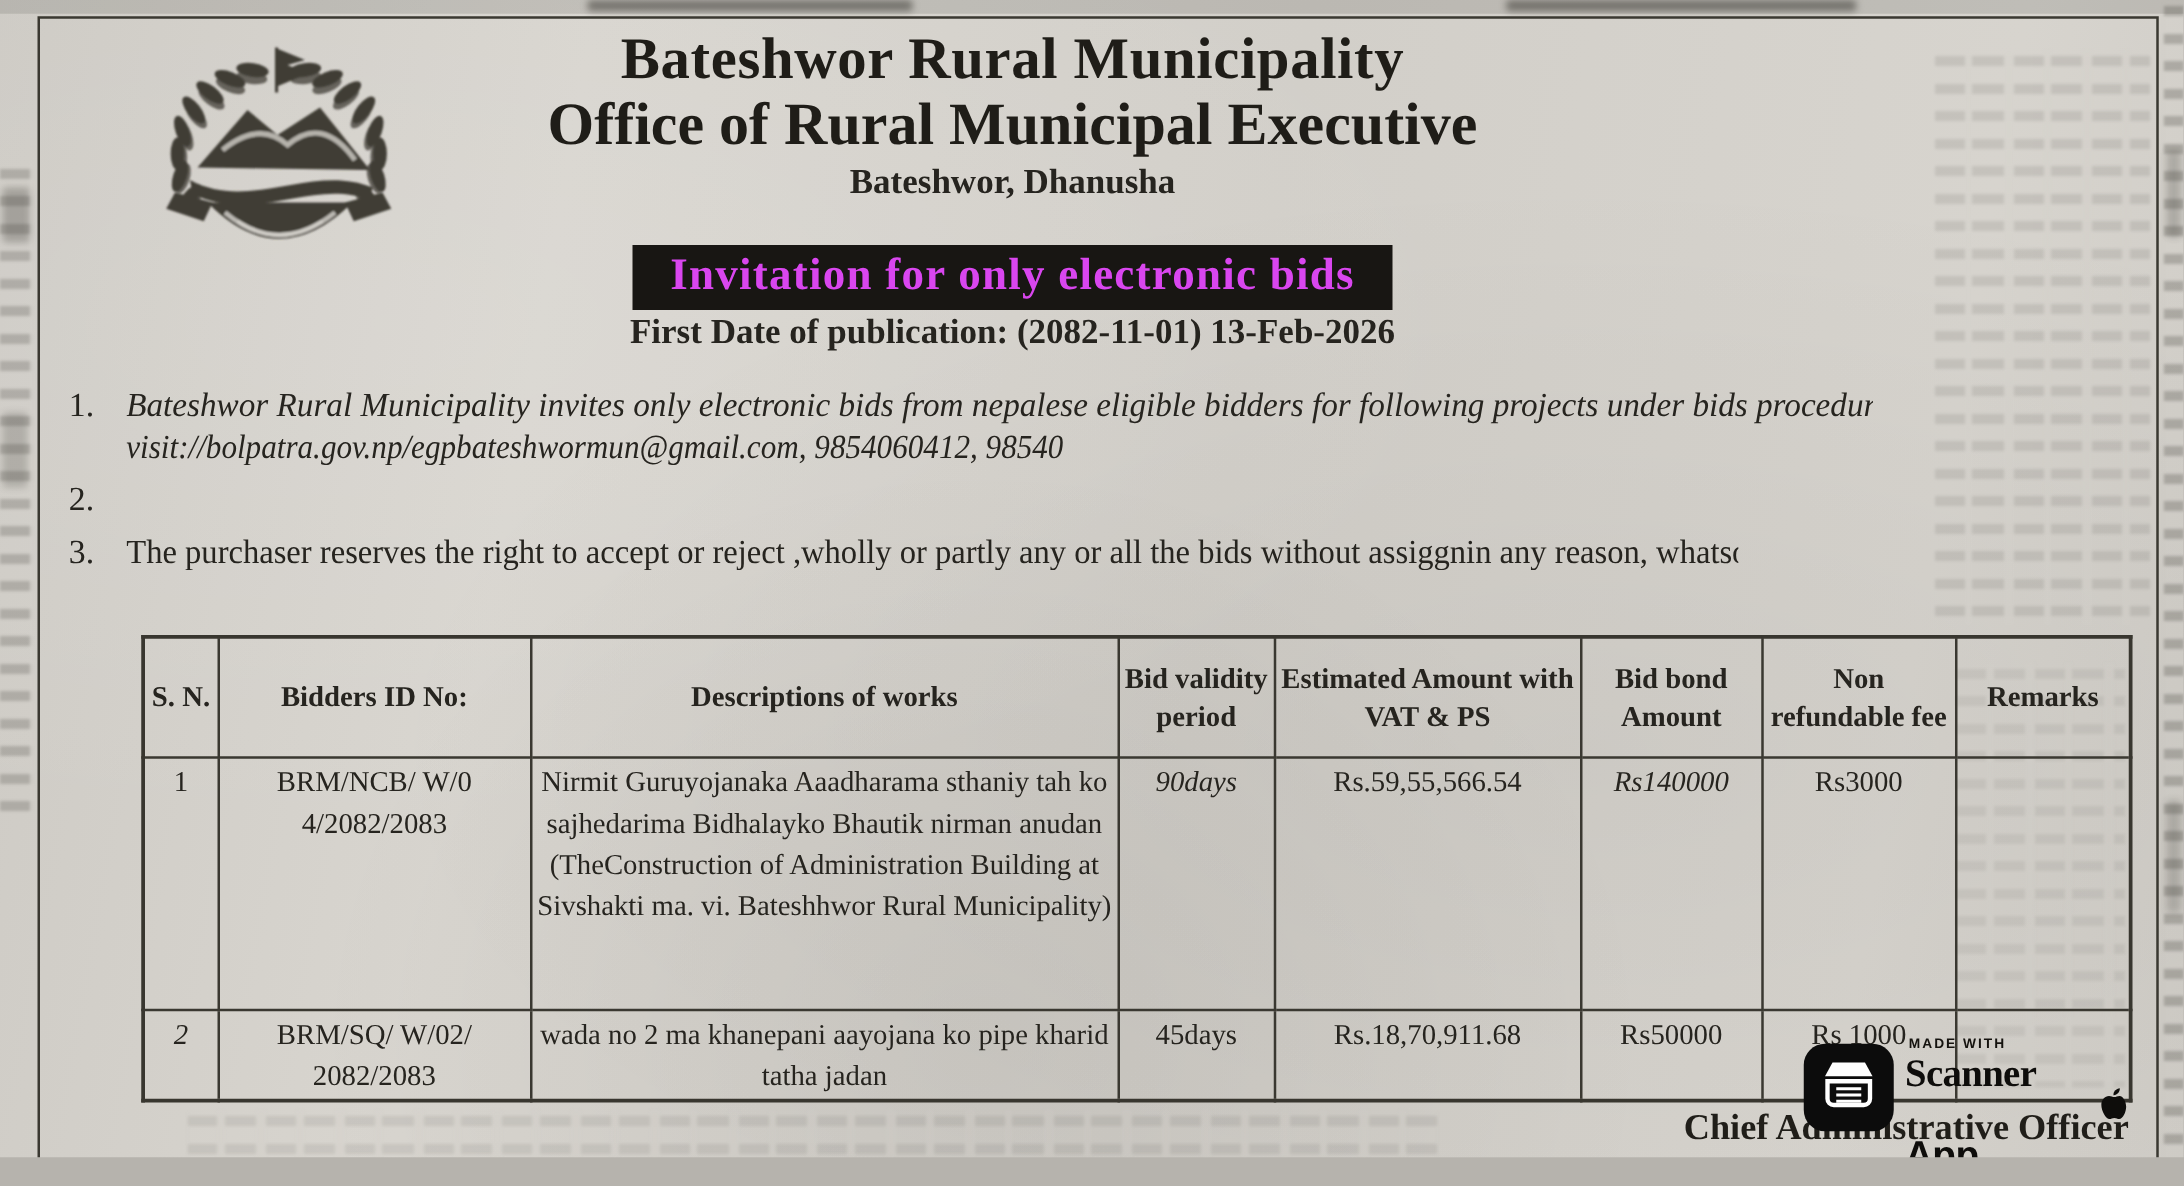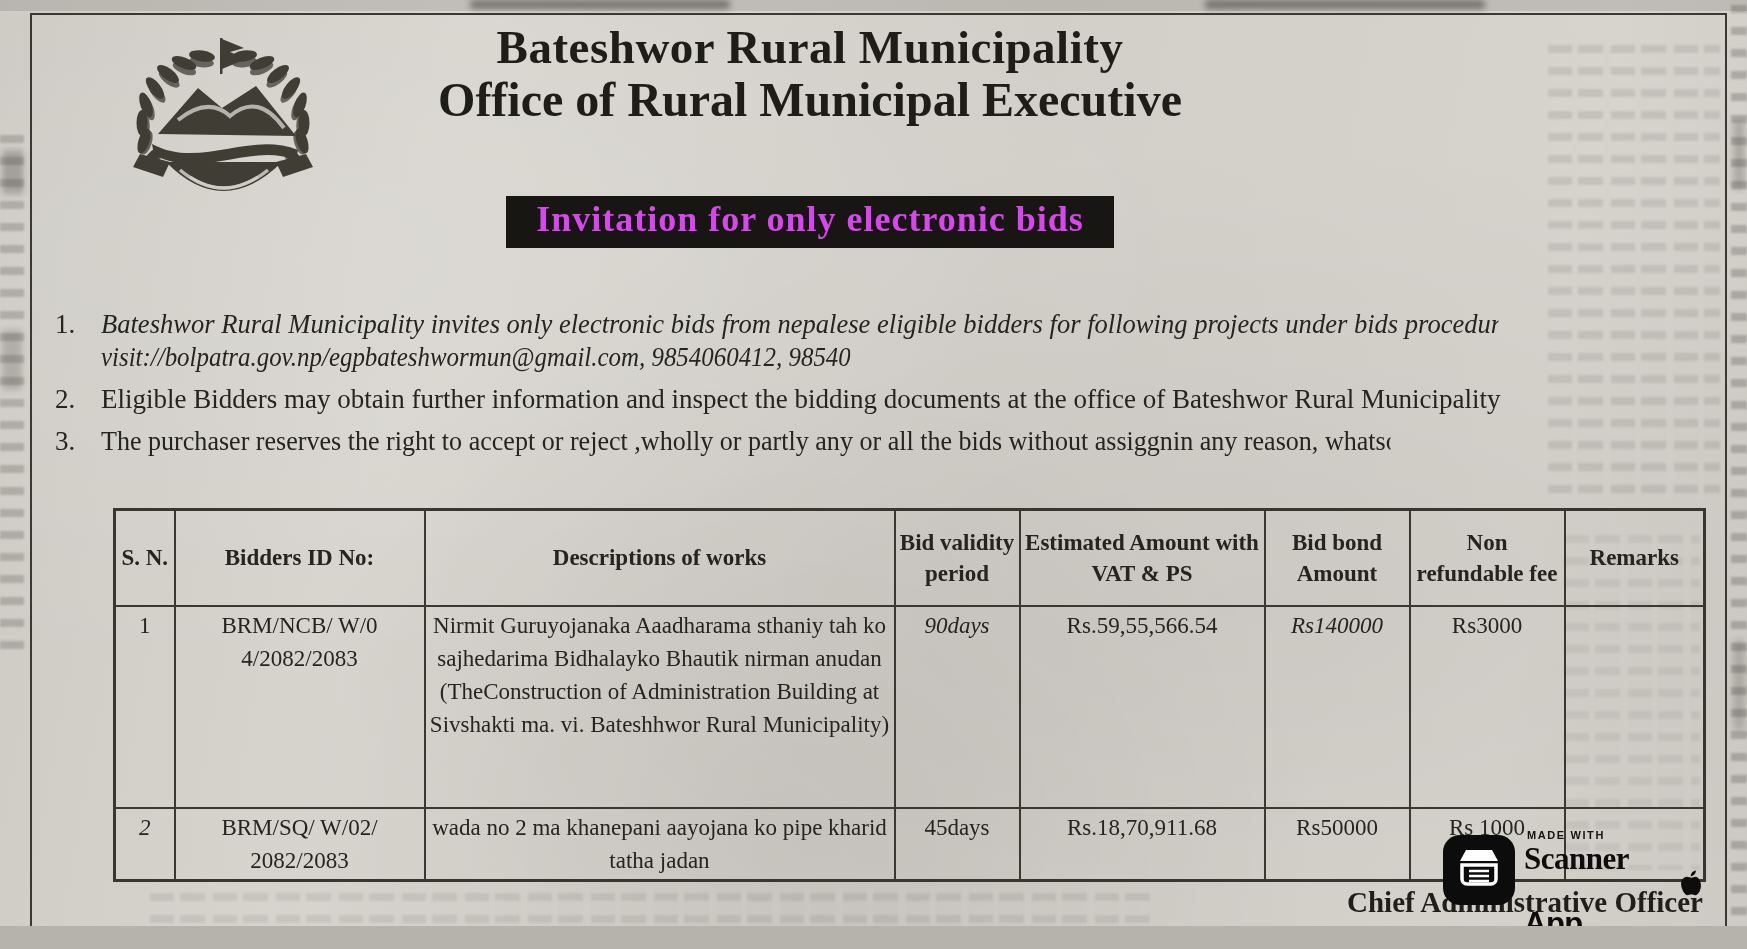--- a/index.html
+++ b/index.html
@@ -136,36 +136,37 @@
         <path d="M68,134 Q111,170 156,134" stroke="#d2cfc9" stroke-width="3.5" fill="none" opacity=".85"></path>
         <path d="M78,141 Q111,163 146,141" stroke="#d2cfc9" stroke-width="3" fill="none" opacity=".85"></path>
         <path d="M28,118 L58,126 L51,141 L21,131 Z"></path>
         <path d="M194,118 L164,126 L171,141 L201,131 Z"></path>
       </g>
     </svg>
   </div>
 
   <div class="hdr org">Bateshwor Rural Municipality</div>
   <div class="hdr office">Office of Rural Municipal Executive</div>
+  <div class="hdr addr1">Bateshwor, Dhanusha</div>
   <div class="hdr bannerwrap">
     <span class="banner">Invitation for only electronic bids</span>
   </div>
+  <div class="hdr pub">First Date of publication: (2082-11-01) 13-Feb-2026</div>
 
   <div class="items">
     <div class="item">
       <div class="num">1.</div>
       <div class="it1">
         <span class="fitline lw1421" style="transform: scaleX(0.983391);">Bateshwor Rural Municipality invites only electronic bids from nepalese eligible bidders for following projects under bids procedures</span>
         <span class="fitline lw812" style="transform: scaleX(0.922727);">visit://bolpatra.gov.np/egpbateshwormun@gmail.com, 9854060412, 9854050902</span>
       </div>
     </div>
     <div class="item">
       <div class="num">2.</div>
       <div>
-        <span class="fitline lw1421">Eligible Bidders may obtain further information and inspect the bidding documents at the office of Bateshwor Rural  Municipality</span>
       </div>
     </div>
     <div class="item">
       <div class="num">3.</div>
       <div>
         <span class="fitline lw1336" style="transform: scaleX(0.965318);">The purchaser reserves the right to accept or reject ,wholly or partly any or all the bids without assiggnin any reason, whatsover.</span>
       </div>
     </div>
   </div>
 

